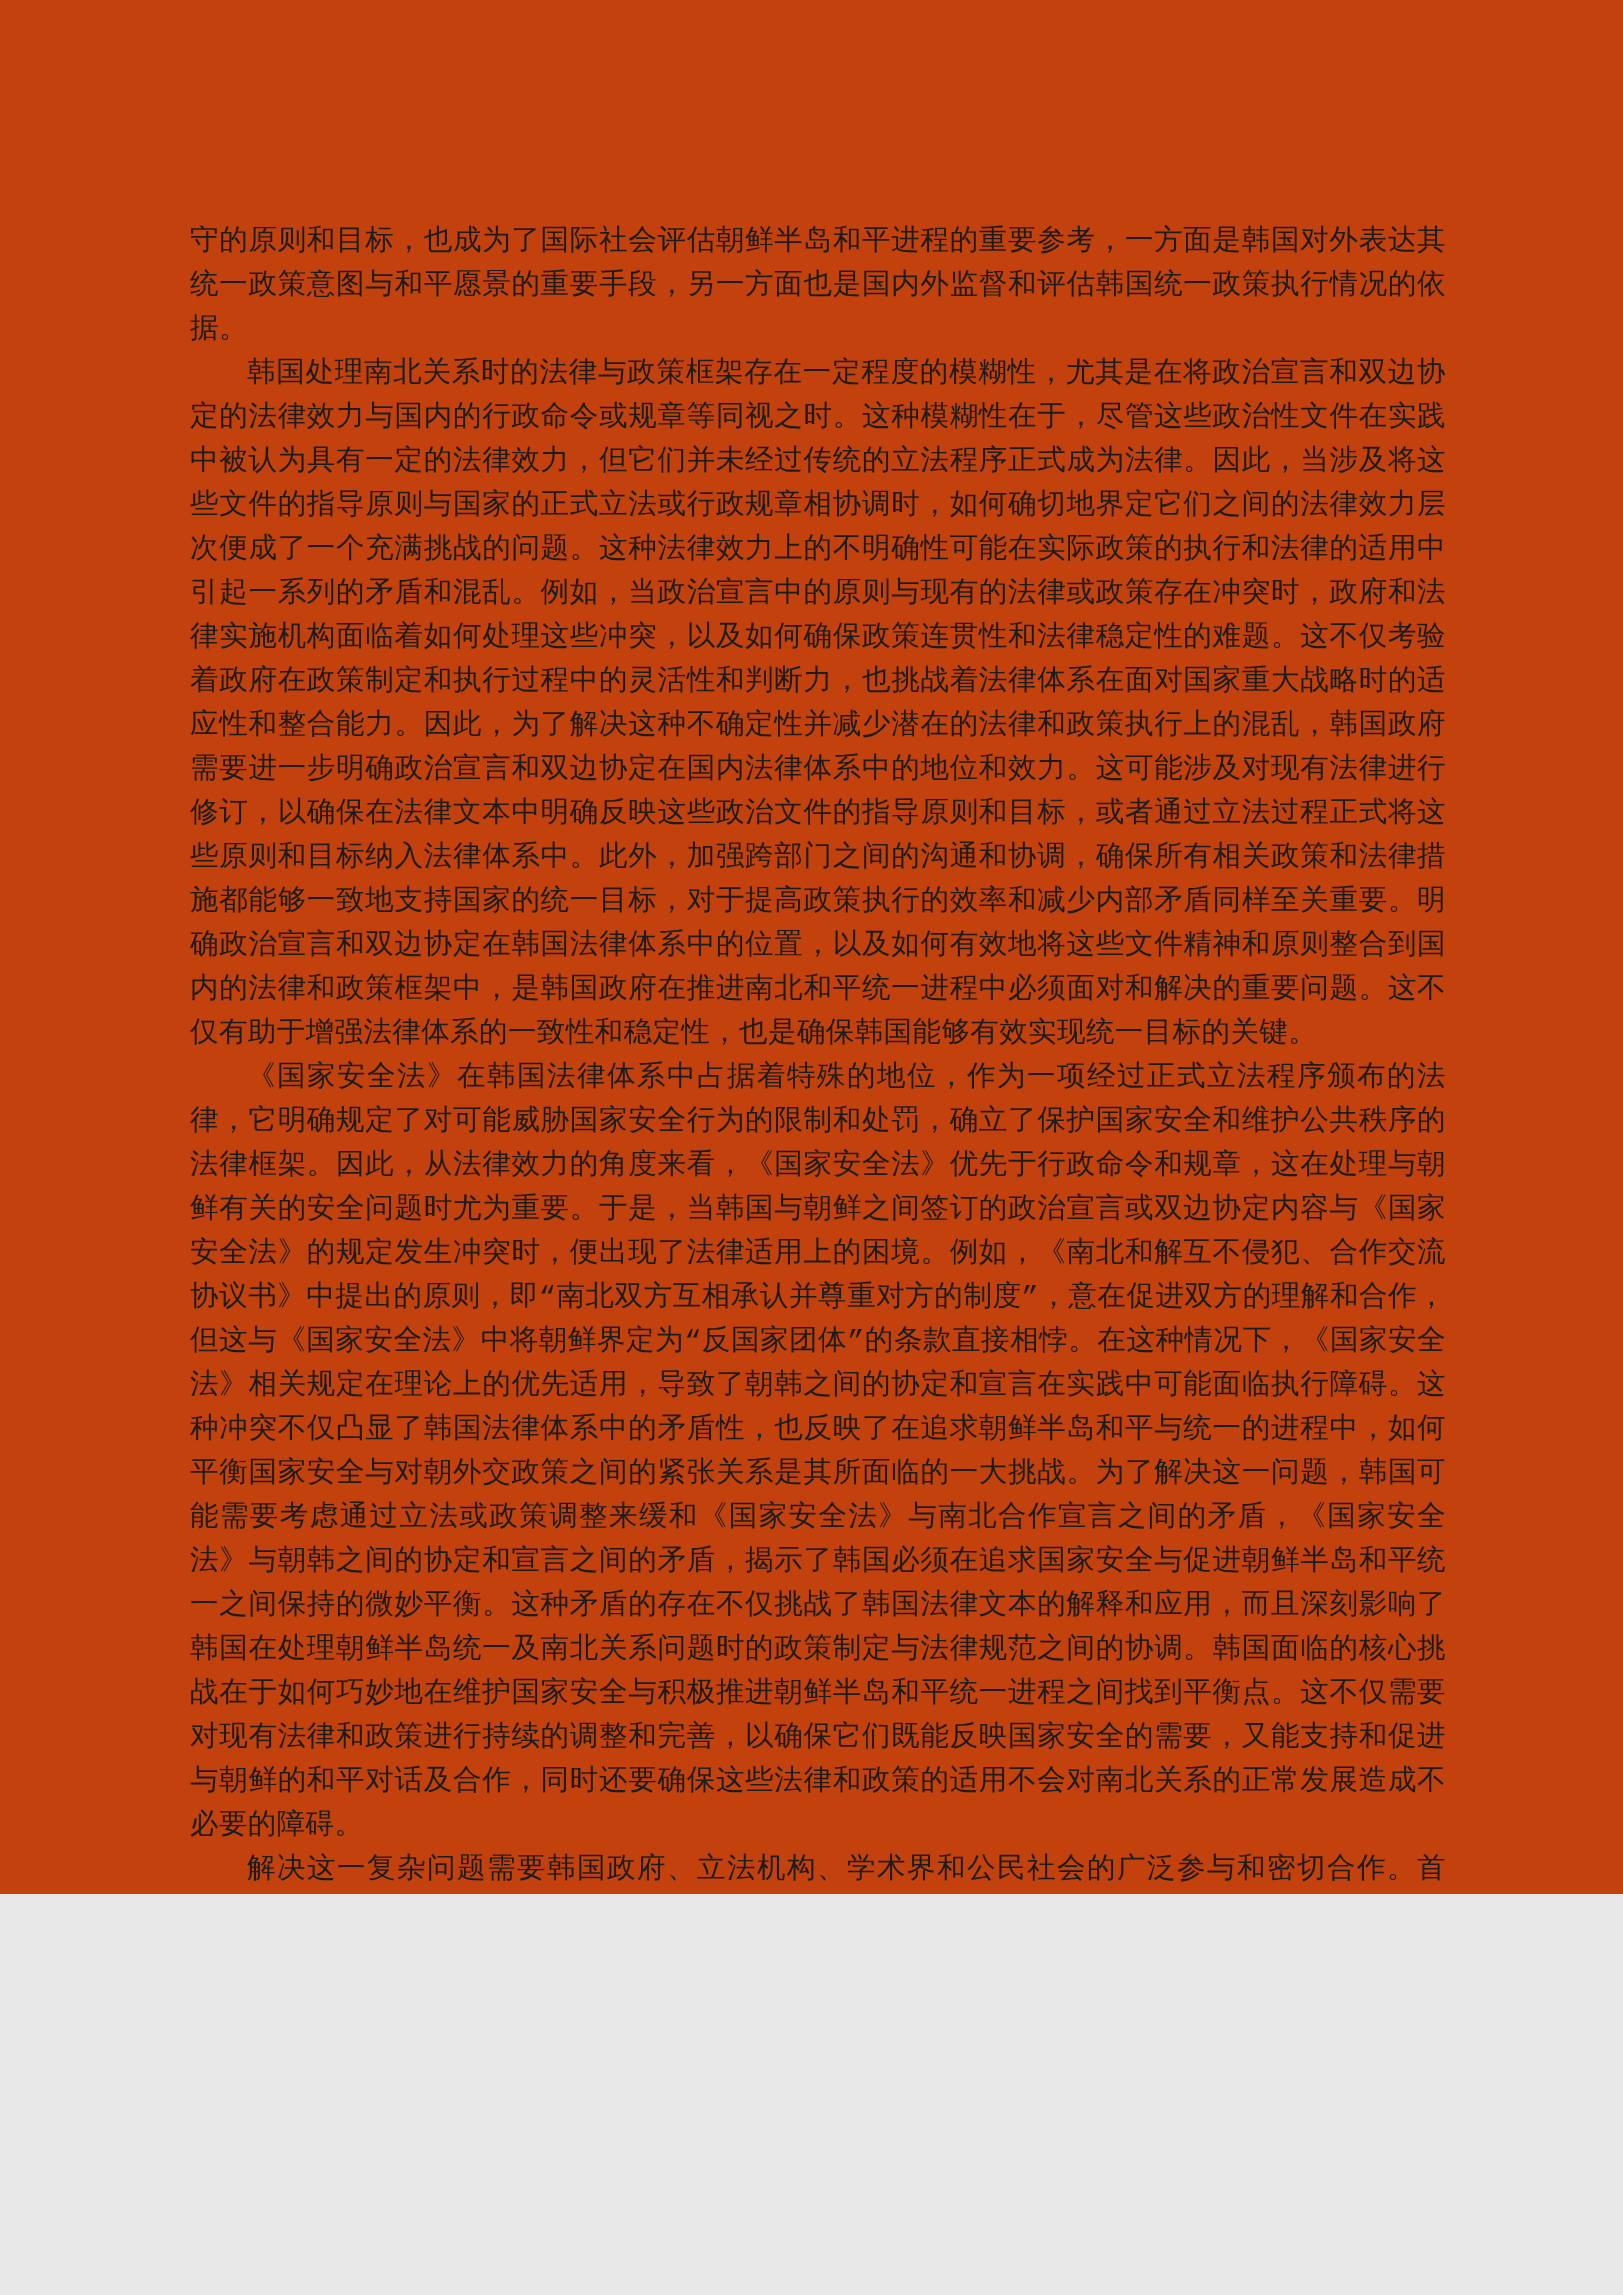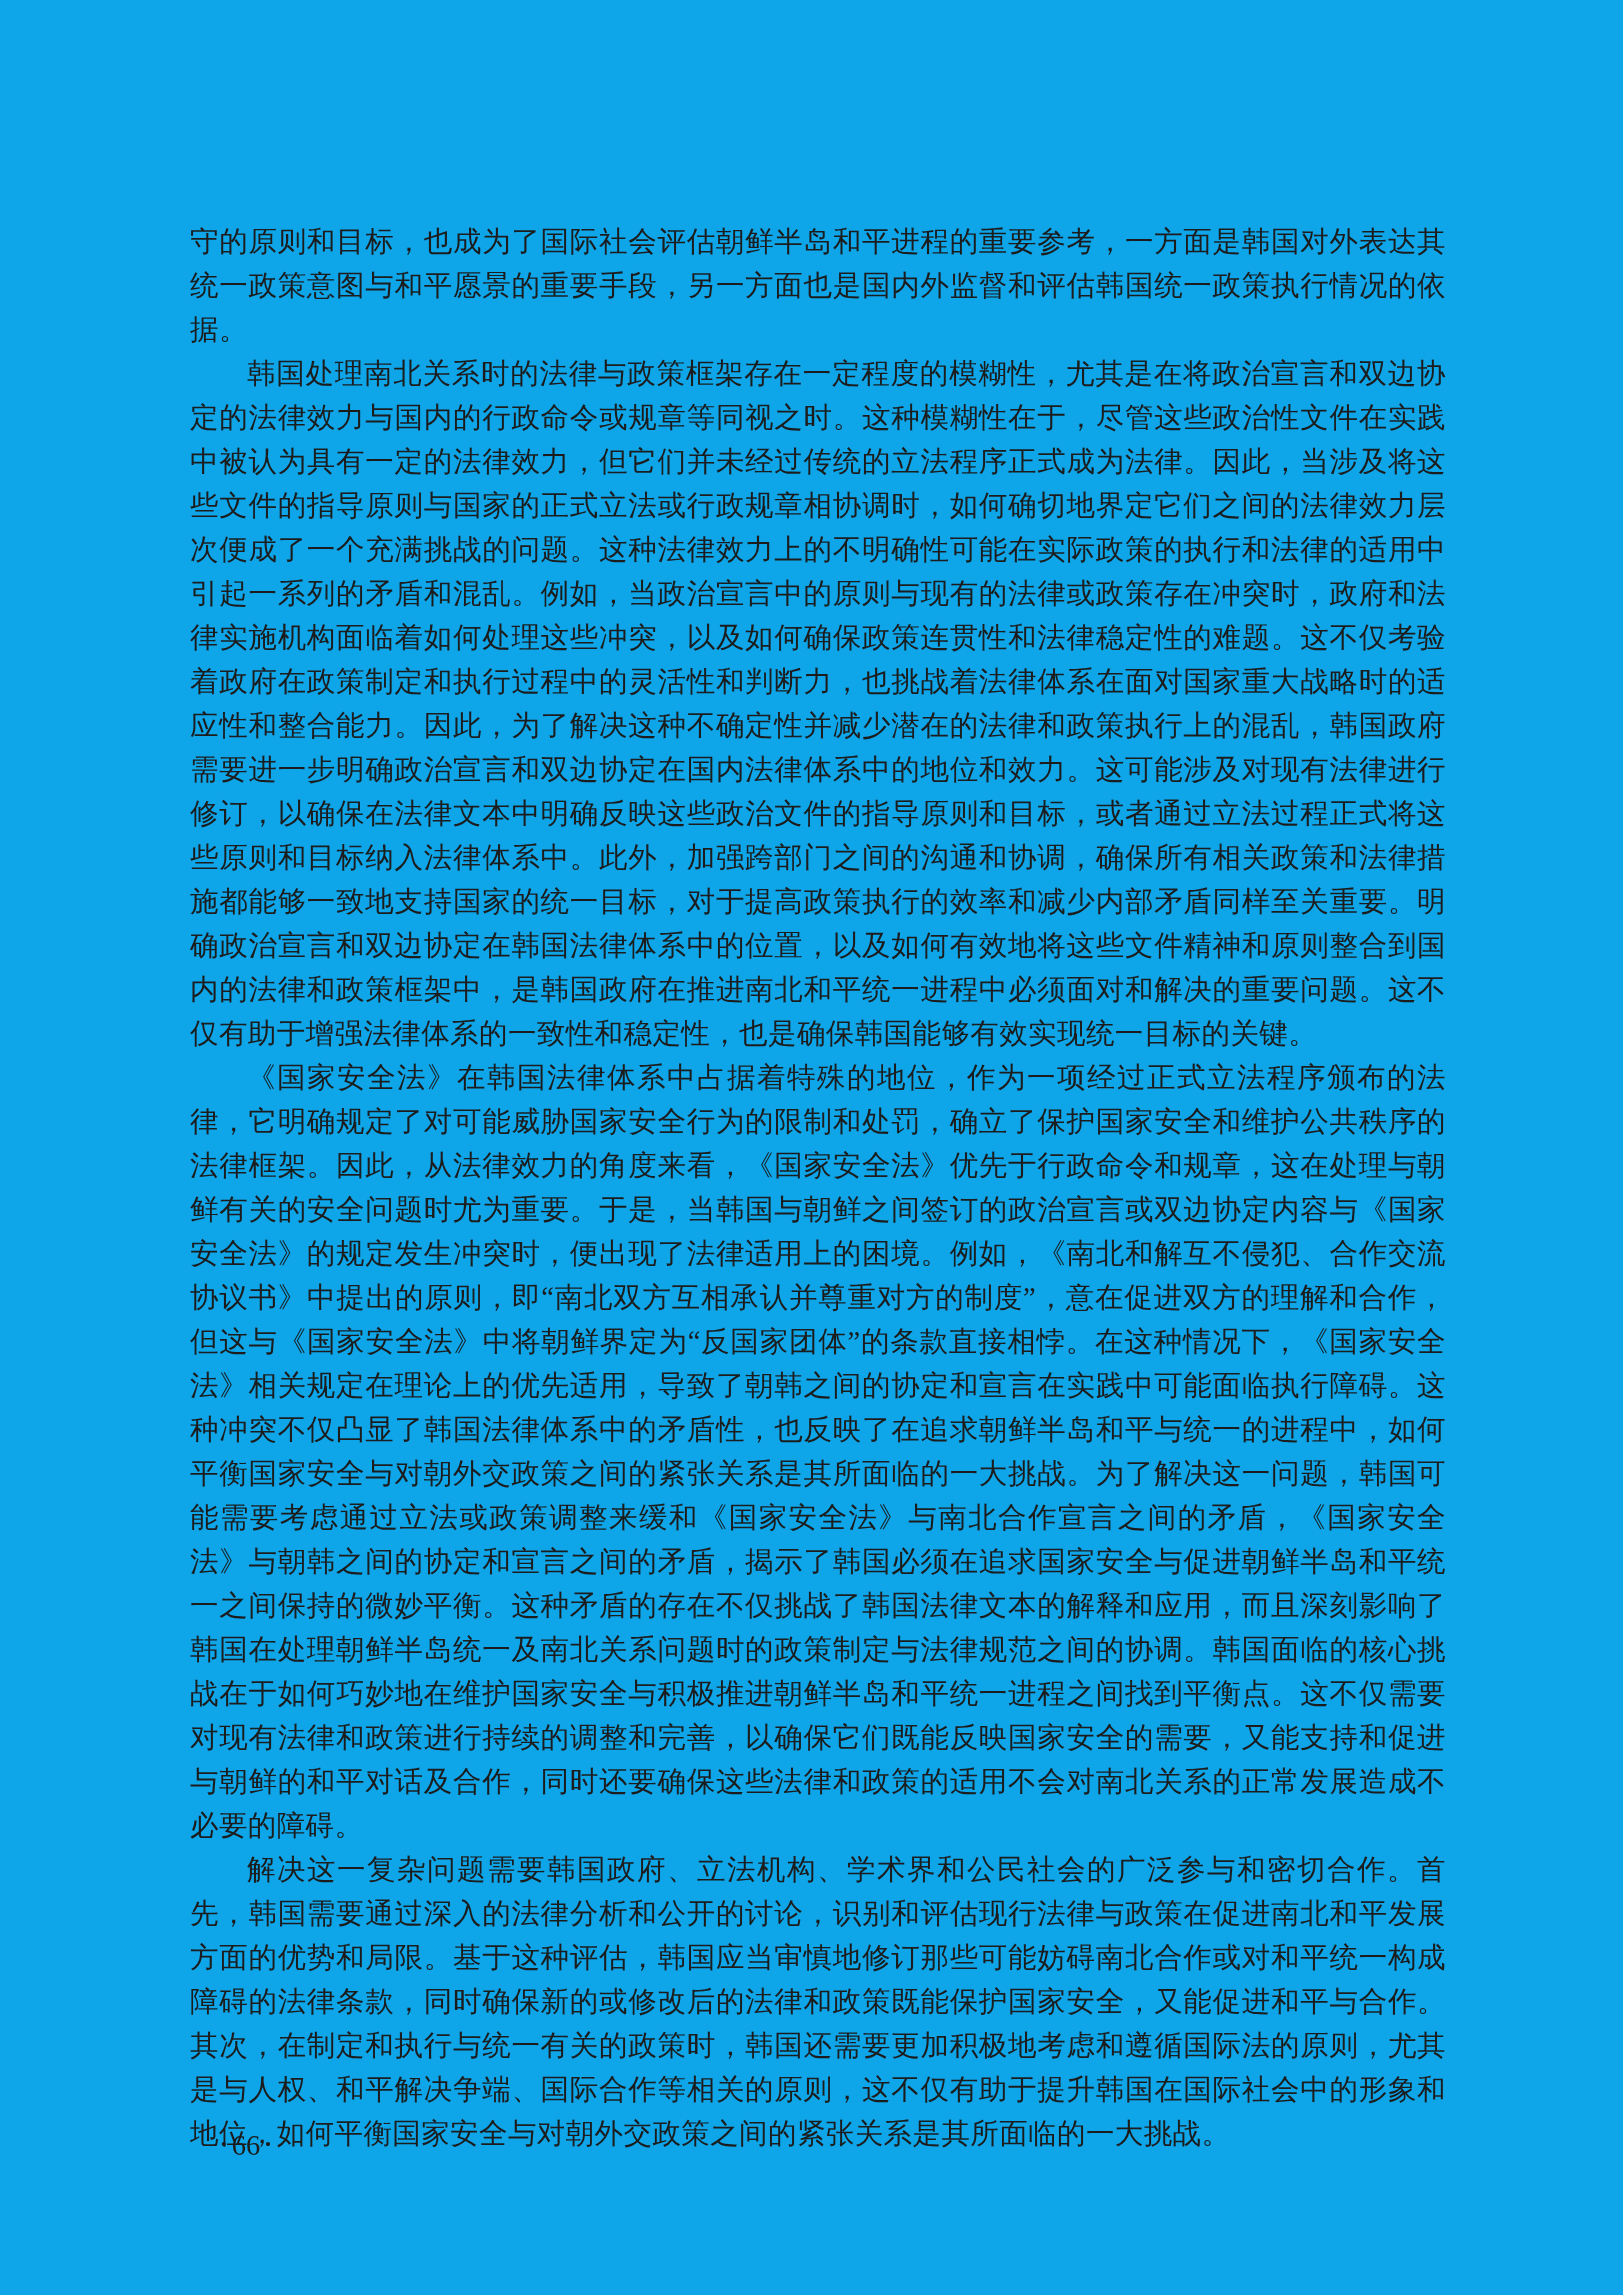--- a/index.html
+++ b/index.html
@@ -1,23 +1,23 @@
 <!DOCTYPE html>
 <html style="font-size:12.7px"><head>
 <meta charset="utf-8">
 <style>
   * { margin: 0; padding: 0; box-sizing: border-box; }
   html, body { background: #e8e8e8; }
   .page {
     position: relative;
     width: 1623px;
-    height: 2295px;
-    background: #0ea5e9;
+    height: 1894px;
+    background: #c2410c;
     overflow: hidden;
-    font-family: Liberation Serif, serif;
+    font-family: Liberation Mono, monospace;
   }
   .text-block {
     position: absolute;
     left: 190px;
     top: 220px;
     width: 1256px;
     font-size: 28.5px;
     line-height: 44px;
     color: #1c1c1c;
     text-align: justify;

